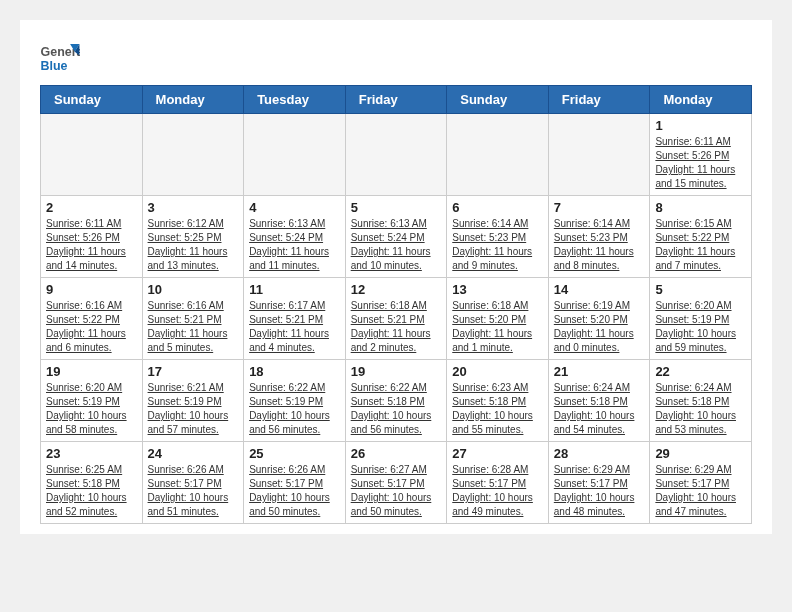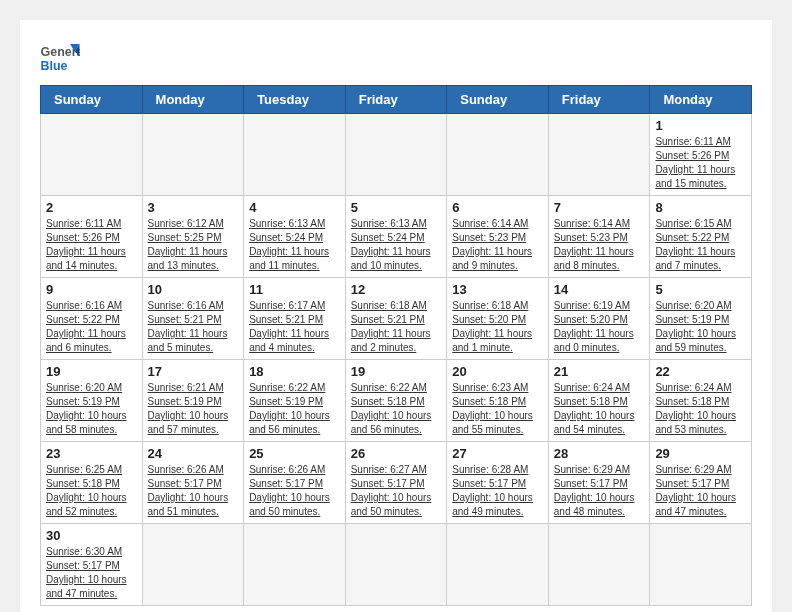--- a/index.html
+++ b/index.html
@@ -245,27 +245,15 @@
           </td>
           <td>
             <span class="day-number">28</span>
             <div class="day-info">Sunrise: 6:29 AM<br>Sunset: 5:17 PM<br>Daylight: 10 hours<br>and 48 minutes.</div>
           </td>
           <td>
             <span class="day-number">29</span>
             <div class="day-info">Sunrise: 6:29 AM<br>Sunset: 5:17 PM<br>Daylight: 10 hours<br>and 47 minutes.</div>
           </td>
         </tr>
-        <tr class="last-row">
-          <td>
-            <span class="day-number">30</span>
-            <div class="day-info">Sunrise: 6:30 AM<br>Sunset: 5:17 PM<br>Daylight: 10 hours<br>and 47 minutes.</div>
-          </td>
-          <td class="empty"></td>
-          <td class="empty"></td>
-          <td class="empty"></td>
-          <td class="empty"></td>
-          <td class="empty"></td>
-          <td class="empty"></td>
-        </tr>
       </tbody>
   </table>
 </div>
 
 </body></html>

